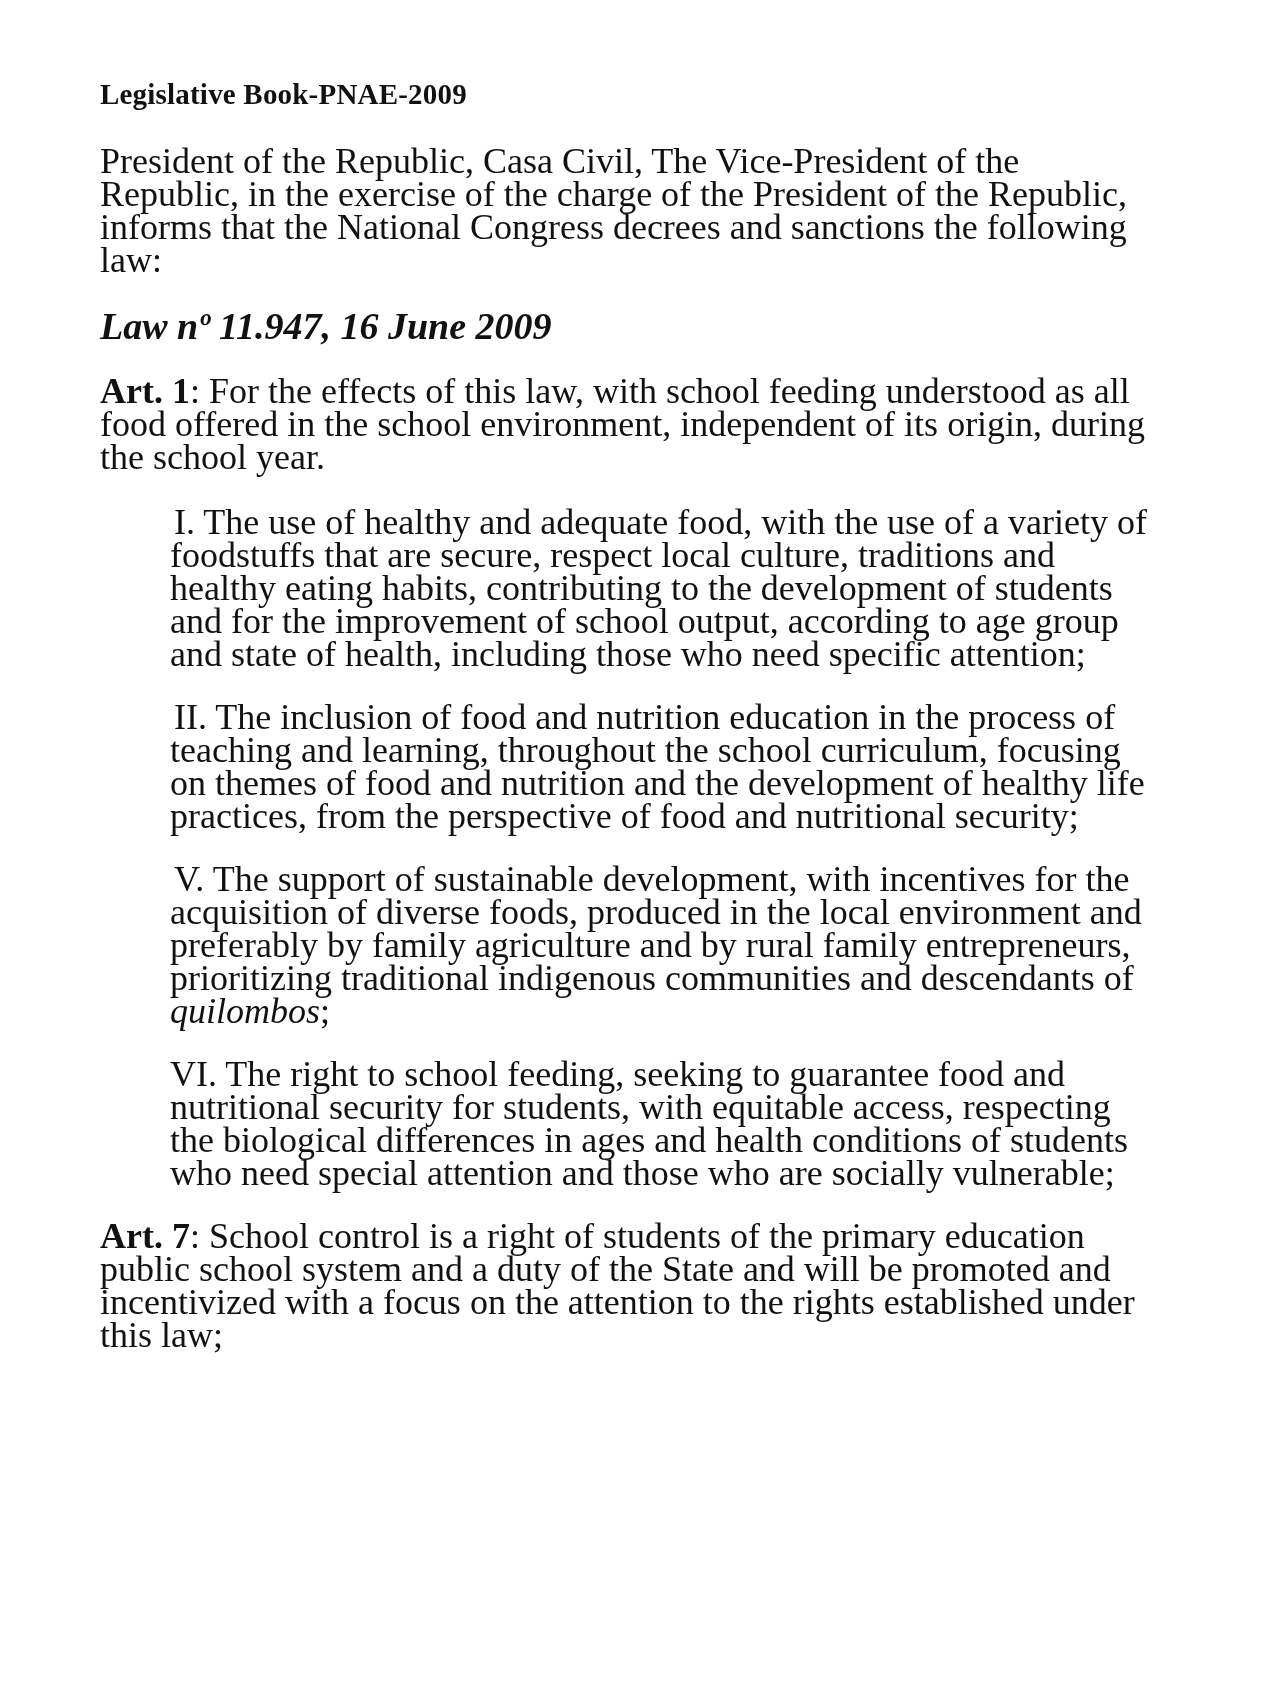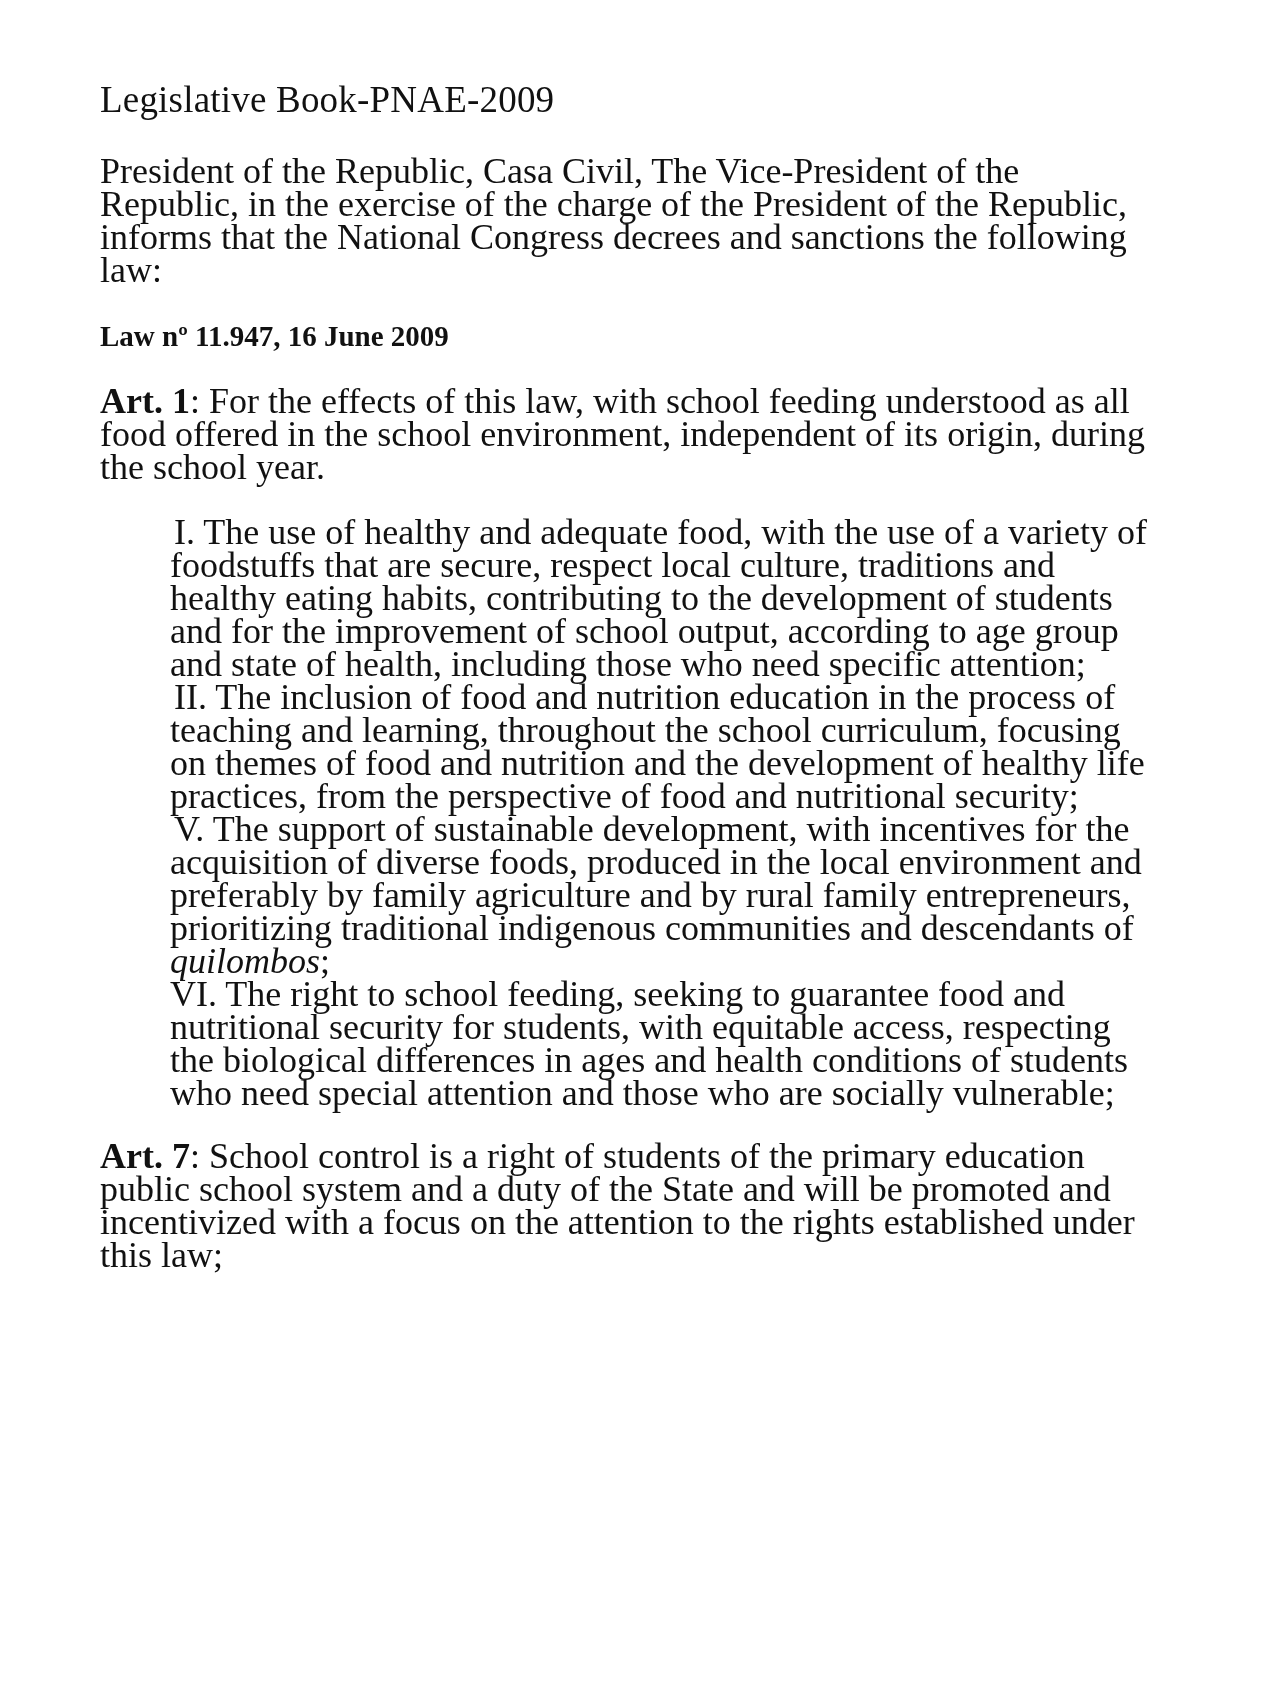--- a/index.html
+++ b/index.html
@@ -3,29 +3,29 @@
   <meta charset="utf-8">
   <style>
     html, body { margin: 0; padding: 0; background: #ffffff; }
     body {
       width: 1278px; height: 1700px; overflow: hidden;
       font-family: "Liberation Serif", "DejaVu Serif", serif;
       color: #111111;
     }
     .page { position: relative; padding: 62px 120px 0 100px; }
     .title {
-      font-size: 37px; font-weight: normal; margin: 16px 0 16px 0;
+      font-size: 29px; font-weight: bold; margin: 16px 0 16px 0;
       letter-spacing: 0.2px;
     }
     p { margin: 0; font-size: 36px; line-height: 33px; }
     .intro { margin-top: 34px; }
-    .law { margin-top: 33px; font-weight: bold; font-size: 29px; }
+    .law { margin-top: 33px; font-style: italic; font-weight: bold; font-size: 38px; }
     .art { margin-top: 32px; }
     .art b { font-weight: bold; }
-    .item { margin-left: 70px; }
+    .item { margin-left: 70px; margin-top: 30px; }
     .item.first { margin-top: 32px; }
     .item.indent1 { text-indent: 4px; }
     .art.last { margin-top: 30px; }
     i { font-style: italic; }
   </style>
 </head>
 <body>
 
 <div class="page">
   <div class="title">Legislative Book-PNAE-2009</div>

